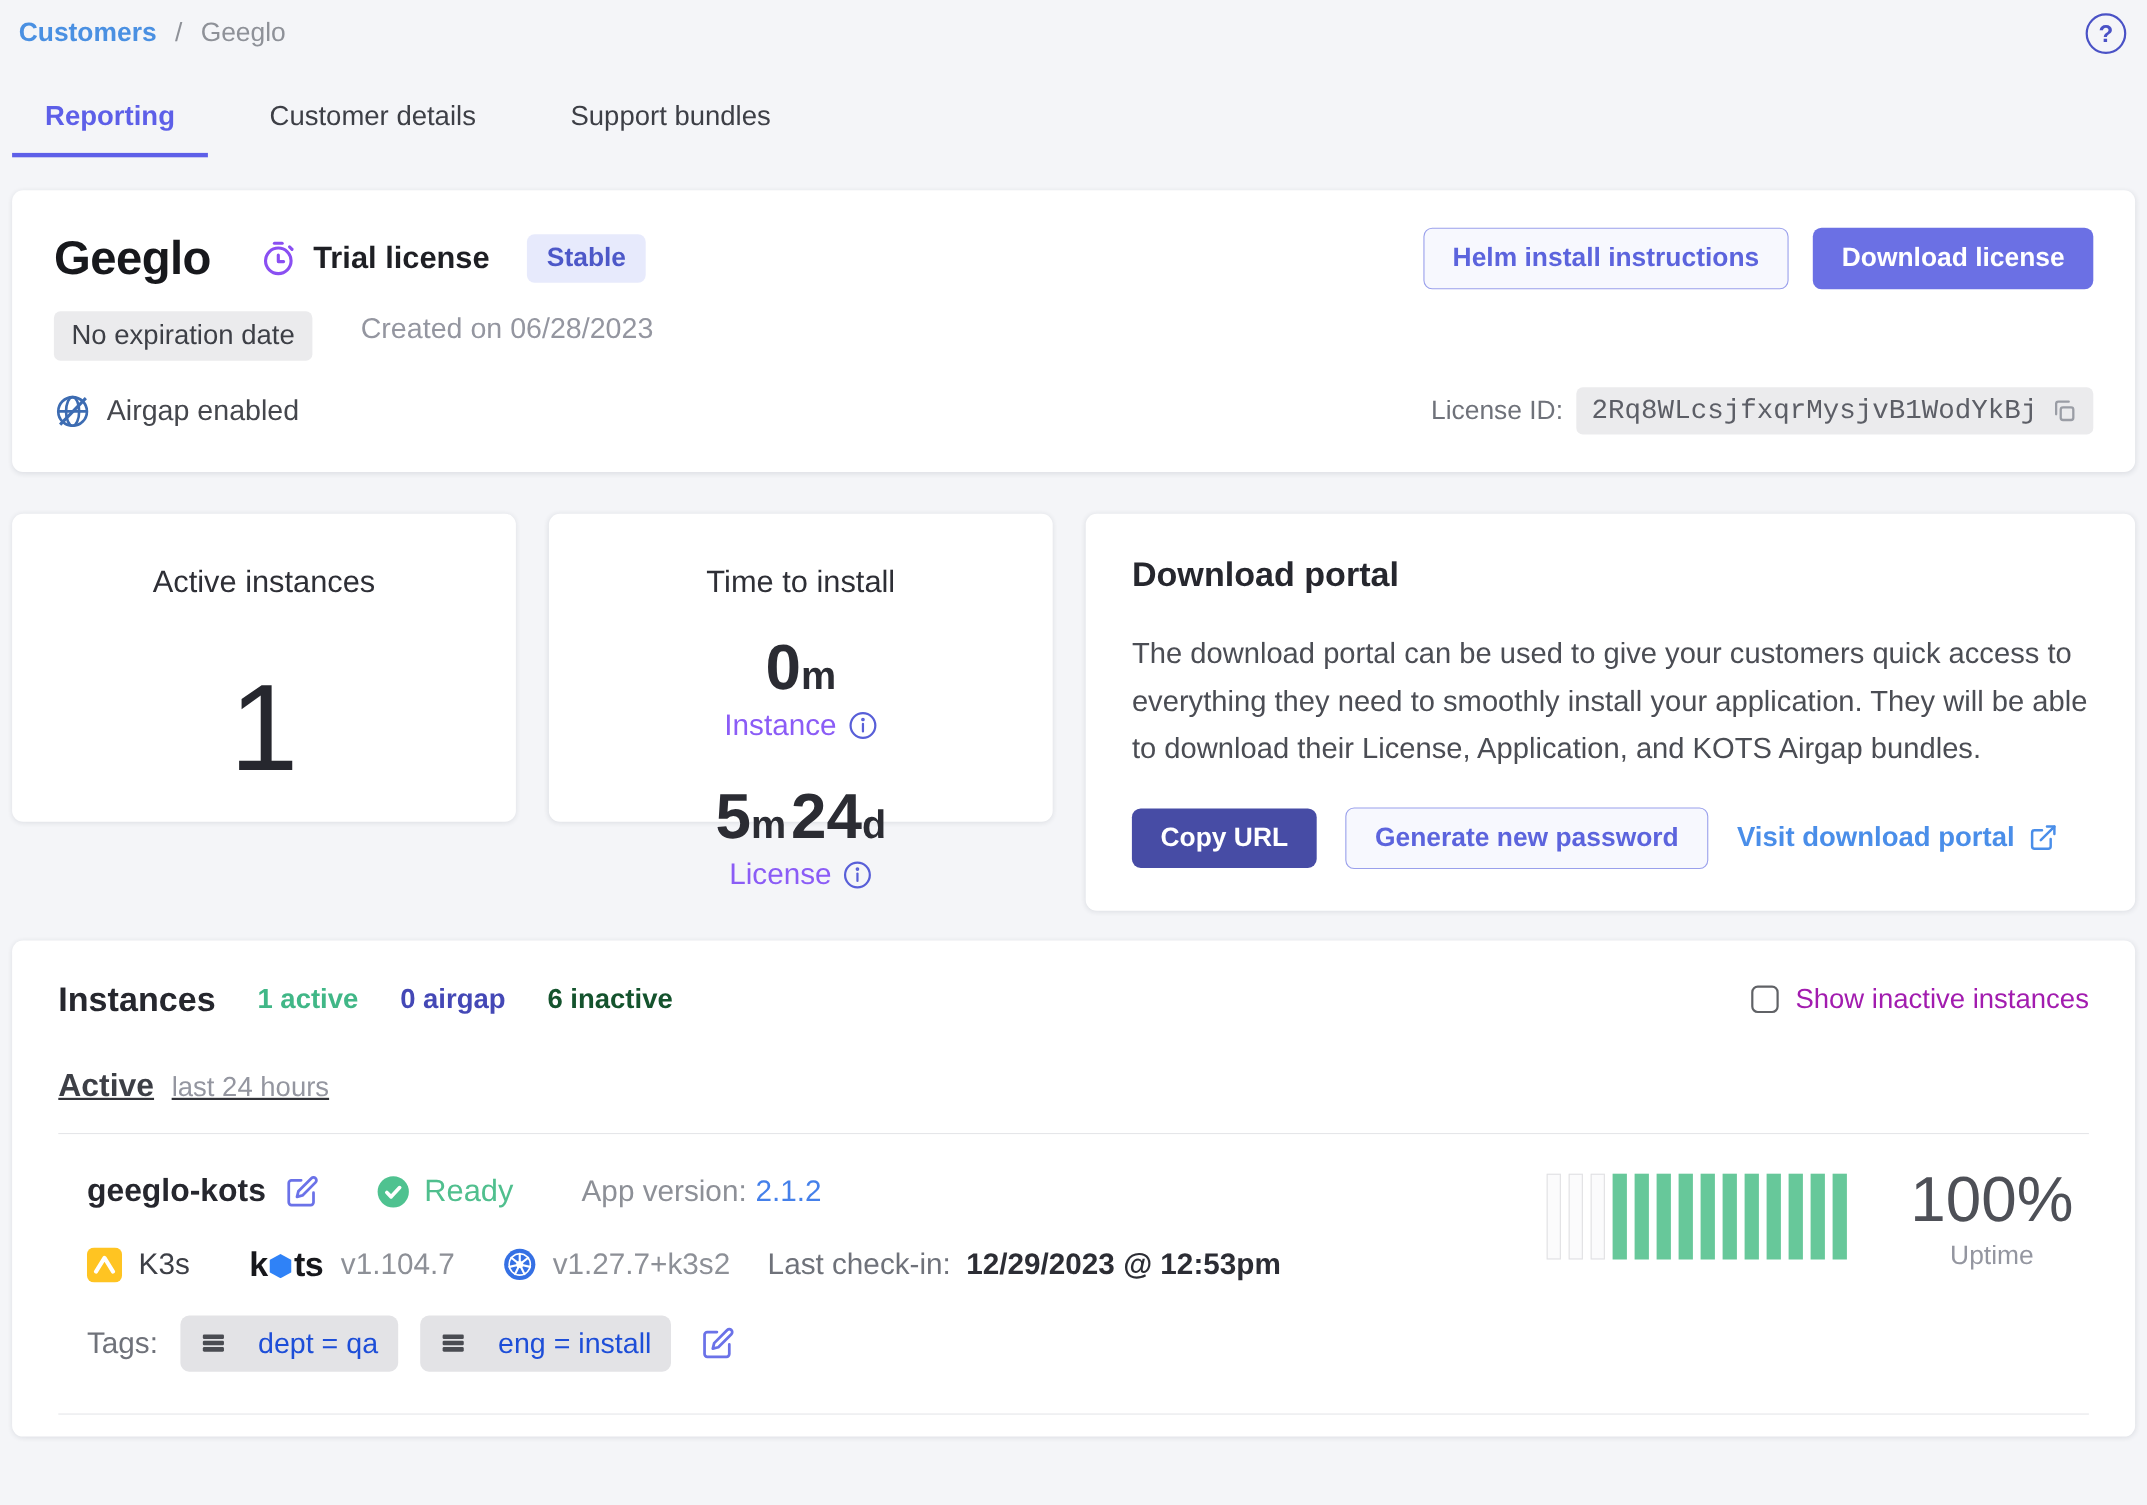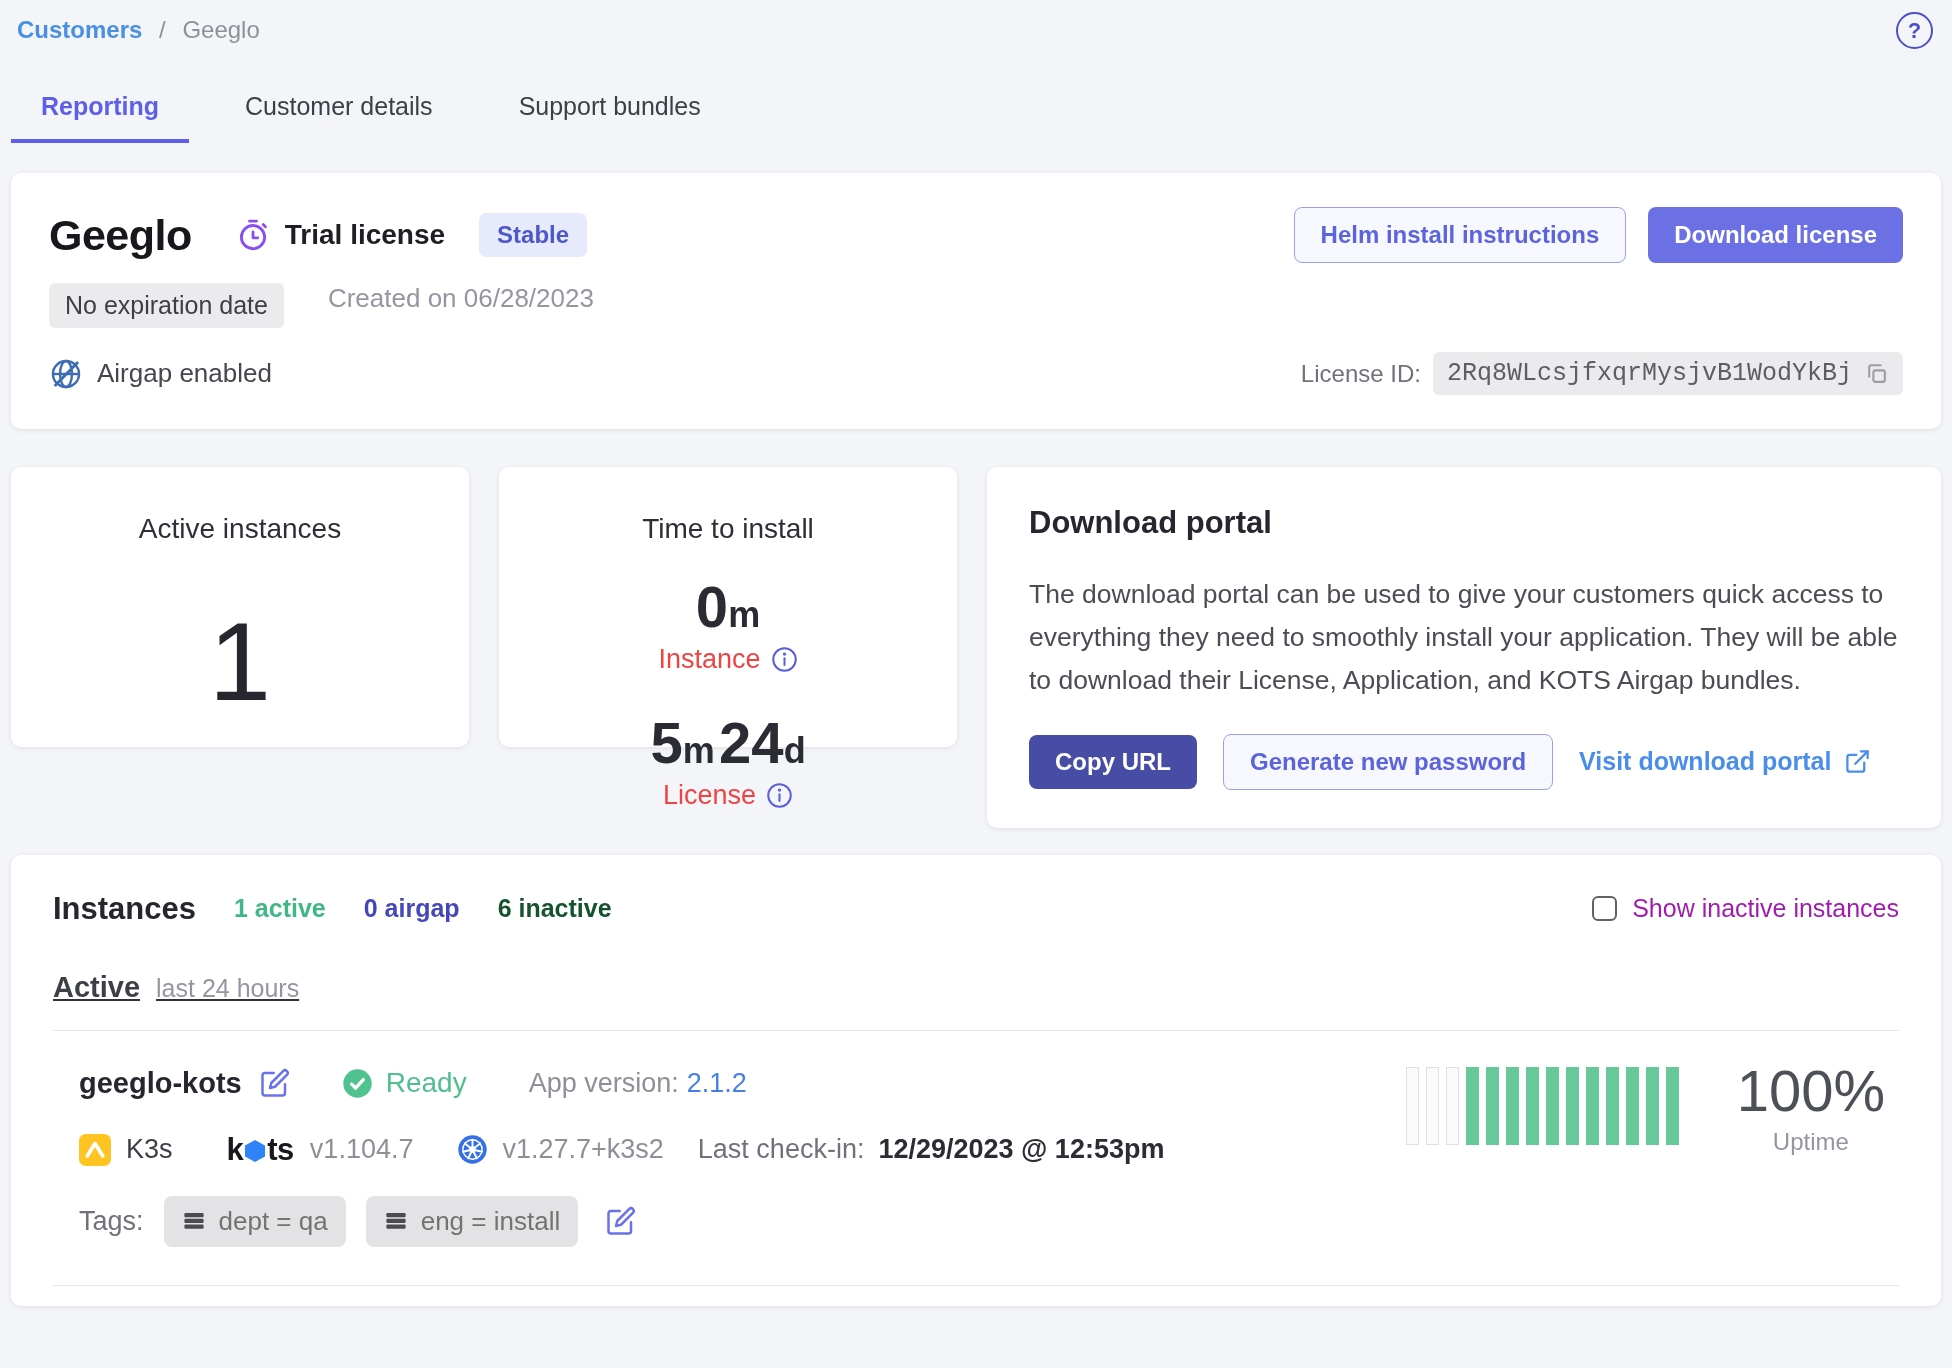--- a/index.html
+++ b/index.html
@@ -58,21 +58,21 @@
   .lid-text { font-family:"Liberation Mono","DejaVu Sans Mono",monospace; font-size:25px; color:#5c5e66; }
 
   
   .cards-row { display:flex; gap:30px; margin-top:38px; }
   .stat-card { width:458px; height:280px; flex:none; text-align:center; padding-top:46px; }
   .stat-title { font-size:28px; color:#2e2f36; }
   .stat-big { font-size:112px; color:#26272e; margin-top:52px; }
   .tti-value { margin-top:28px; color:#2b2c33; font-weight:700; }
   .tti-value .num { font-size:58px; }
   .tti-value .unit { font-size:36px; }
-  .tti-label { margin-top:4px; font-size:27px; color:#ef4444; display:flex; align-items:center; justify-content:center; gap:10px; }
+  .tti-label { margin-top:4px; font-size:27px; color:#8b5cf6; display:flex; align-items:center; justify-content:center; gap:10px; }
   .tti-value.second { margin-top:34px; }
 
   .portal-card { flex:1; padding:38px 42px; }
   .portal-head { display:flex; align-items:baseline; }
   .portal-title { font-size:31px; font-weight:700; color:#26272e; }
   .portal-meta { margin-left:auto; font-size:22px; color:#8e9198; }
   .teal-link { color:#3ba1bd; cursor:pointer; text-decoration:none; }
   .portal-body { margin-top:32px; font-size:26.5px; line-height:1.62; color:#4b4d54; max-width:880px; }
   .portal-actions { margin-top:32px; display:flex; align-items:center; gap:26px; }
   .portal-link { display:flex; align-items:center; gap:13px; color:#4a8ee9; font-size:25px; font-weight:600; text-decoration:none; cursor:pointer; }
@@ -103,21 +103,21 @@
 
   .i-row2 { margin-top:32px; display:flex; align-items:center; font-size:27px; color:#8d9097; }
   .distro { display:flex; align-items:center; gap:15px; color:#3d3f46; }
   .kots-group { margin-left:54px; display:flex; align-items:center; gap:16px; }
   .kots-mark { display:inline-flex; align-items:center; font-size:31px; font-weight:800; color:#17181c; letter-spacing:-0.5px; gap:1px; }
   .k8s-group { margin-left:44px; display:flex; align-items:center; gap:14px; }
   .checkin { margin-left:34px; color:#6f727a; }
   .checkin-value { margin-left:14px; font-weight:700; color:#2c2d34; }
 
   .i-row3 { margin-top:28px; display:flex; align-items:center; gap:20px; font-size:27px; color:#6f727a; }
-  .tag-pill { background:#e3e3e6; border-radius:8px; padding:10px 18px; display:inline-flex; align-items:center; gap:13px; color:#737373; font-size:26px; }
+  .tag-pill { background:#e3e3e6; border-radius:8px; padding:10px 18px; display:inline-flex; align-items:center; gap:29px; color:#1d4ed8; font-size:26px; }
   .tag-lines { width:24px; height:24px; fill:#4a4c52; }
 
   .i-right { position:absolute; top:26px; right:14px; display:flex; align-items:center; gap:58px; }
   .bars { display:flex; align-items:flex-end; gap:7px; height:78px; }
   .bar { width:13px; height:78px; background:#67c89a; }
   .bar.empty { background:#fbfbfc; border:1px solid #e0e0e3; }
   .uptime-stat { text-align:center; min-width:130px; }
   .uptime-pct { font-size:58px; color:#4e5057; }
   .uptime-lbl { font-size:24px; color:#9496a0; margin-top:4px; }
 

